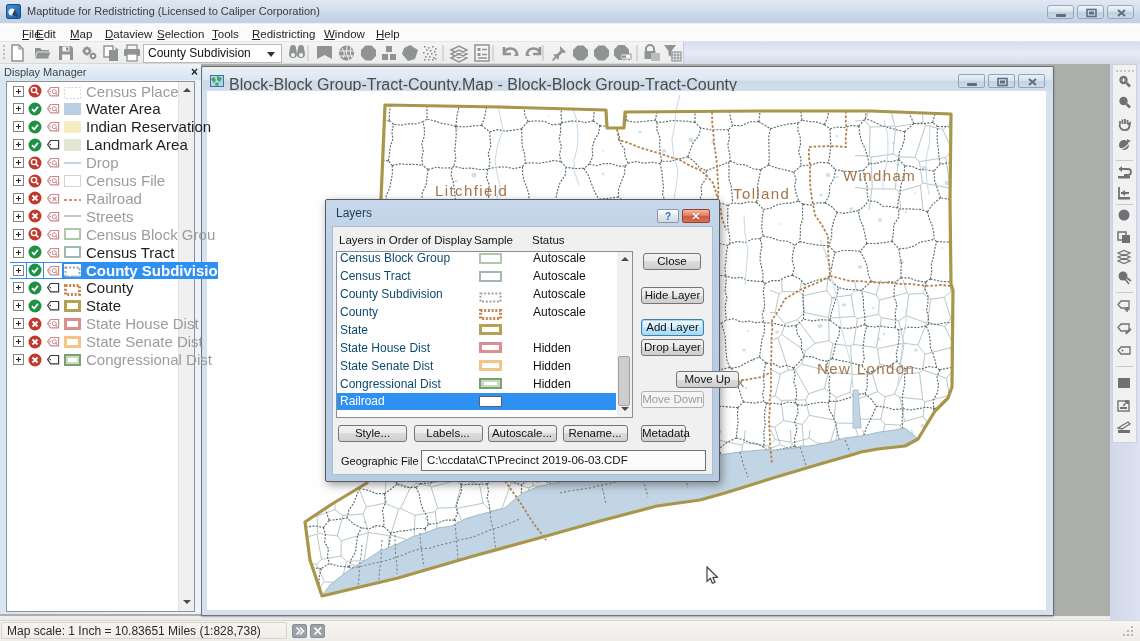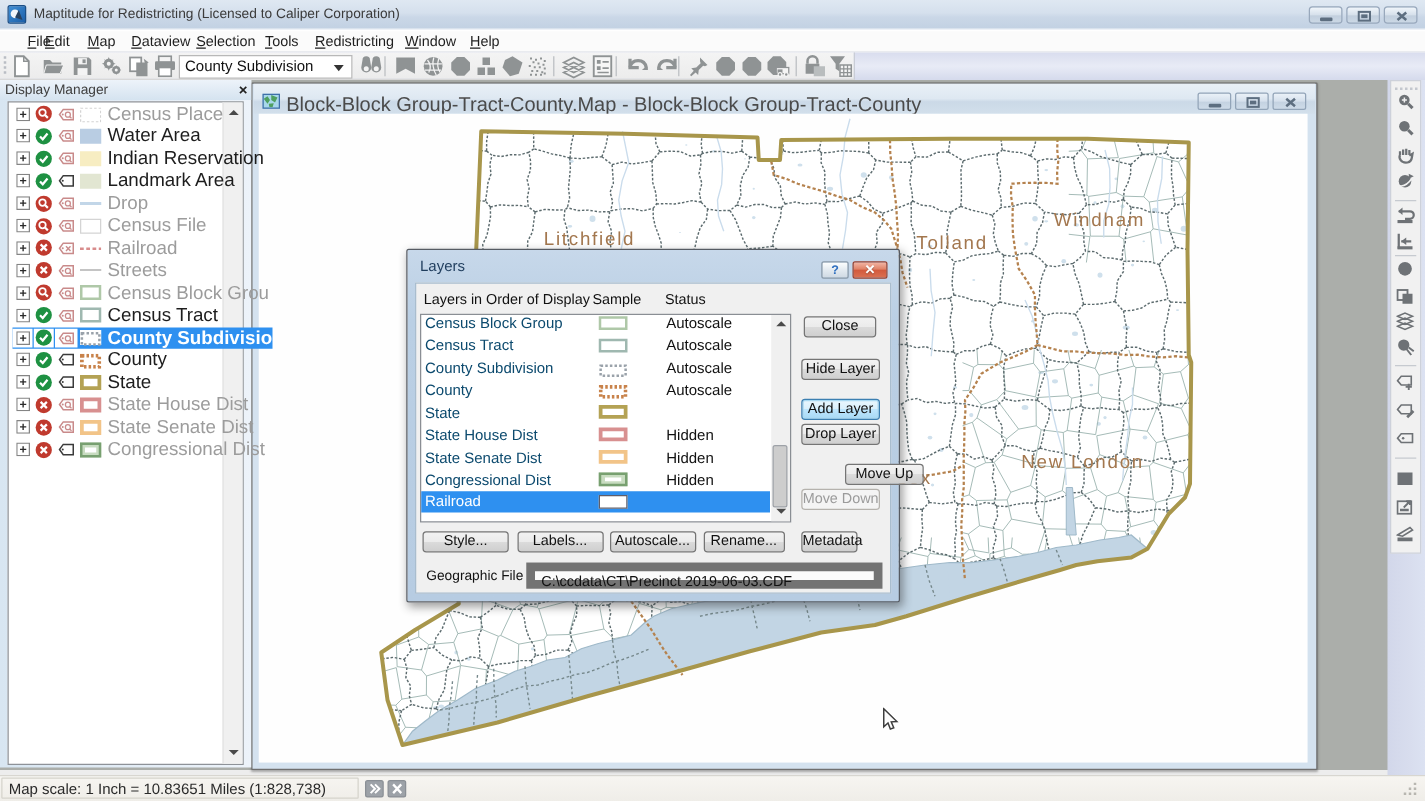--- a/index.html
+++ b/index.html
@@ -51,21 +51,21 @@
 .drow{position:absolute;left:337px;width:279px;height:17.5px;display:flex;align-items:center}
 .drow .dlbl{position:absolute;left:3px;font-size:12px;color:#0c4a6e;white-space:nowrap}
 .drow .dsw{position:absolute;left:142px;width:23px;height:11px}
 .drow .dst{position:absolute;left:196px;font-size:12px;color:#111}
 .drow.dsel{background:#2E90F0}
 .drow.dsel .dlbl{color:#fff}
 #dlgscroll{left:617px;top:252px;width:15px;height:165px;background:#F0F0F0}
 .btn{position:absolute;border:1px solid #757575;border-radius:3px;background:linear-gradient(#F2F2F2,#EBEBEB 50%,#DBDBDB 50%,#CFCFCF);font-size:11.5px;color:#111;text-align:center;white-space:nowrap}
 .btn.dis{border-color:#B5B2AD;background:#F4F4F4;color:#9B9B9B}
 .btn.def{border-color:#3C7FB1;box-shadow:inset 0 0 0 1px #A9D9F2;background:linear-gradient(#EAF6FD,#D9F0FC 50%,#BEE6FD 50%,#A7D9F5)}
-#geofield{left:421px;top:450px;width:285px;height:21px;background:#FBFBFB;border:7px solid #737373;font-size:11.5px;color:#111;line-height:19px;padding-left:5px;white-space:nowrap}
+#geofield{left:421px;top:450px;width:285px;height:21px;background:#FBFBFB;border:1px solid #737373;font-size:11.5px;color:#111;line-height:19px;padding-left:5px;white-space:nowrap}
 #geolbl{left:341px;top:455px;font-size:11px;color:#111}
 #statusbar{left:0;top:620px;width:1140px;height:21px;background:linear-gradient(#F7F5F1,#EFEDE8);border-top:1px solid #D8D6D0}
 #stwell{left:1px;top:622px;width:286px;height:17px;border:1px solid #D5D3CC;border-radius:1px}
 #sttext{left:7px;top:624px;font-size:12px;color:#2A2A2A}
 .stbtn{top:624px;width:15px;height:14px;background:#9DA2A8;border:1px solid #8A8F95;border-radius:2px;color:#fff;font-size:9px;font-weight:700;text-align:center;line-height:13px}
 </style></head>
 <body>
 <div class="abs" id="mdi"></div>
 <div class="abs" id="mdistrip"></div>
 

